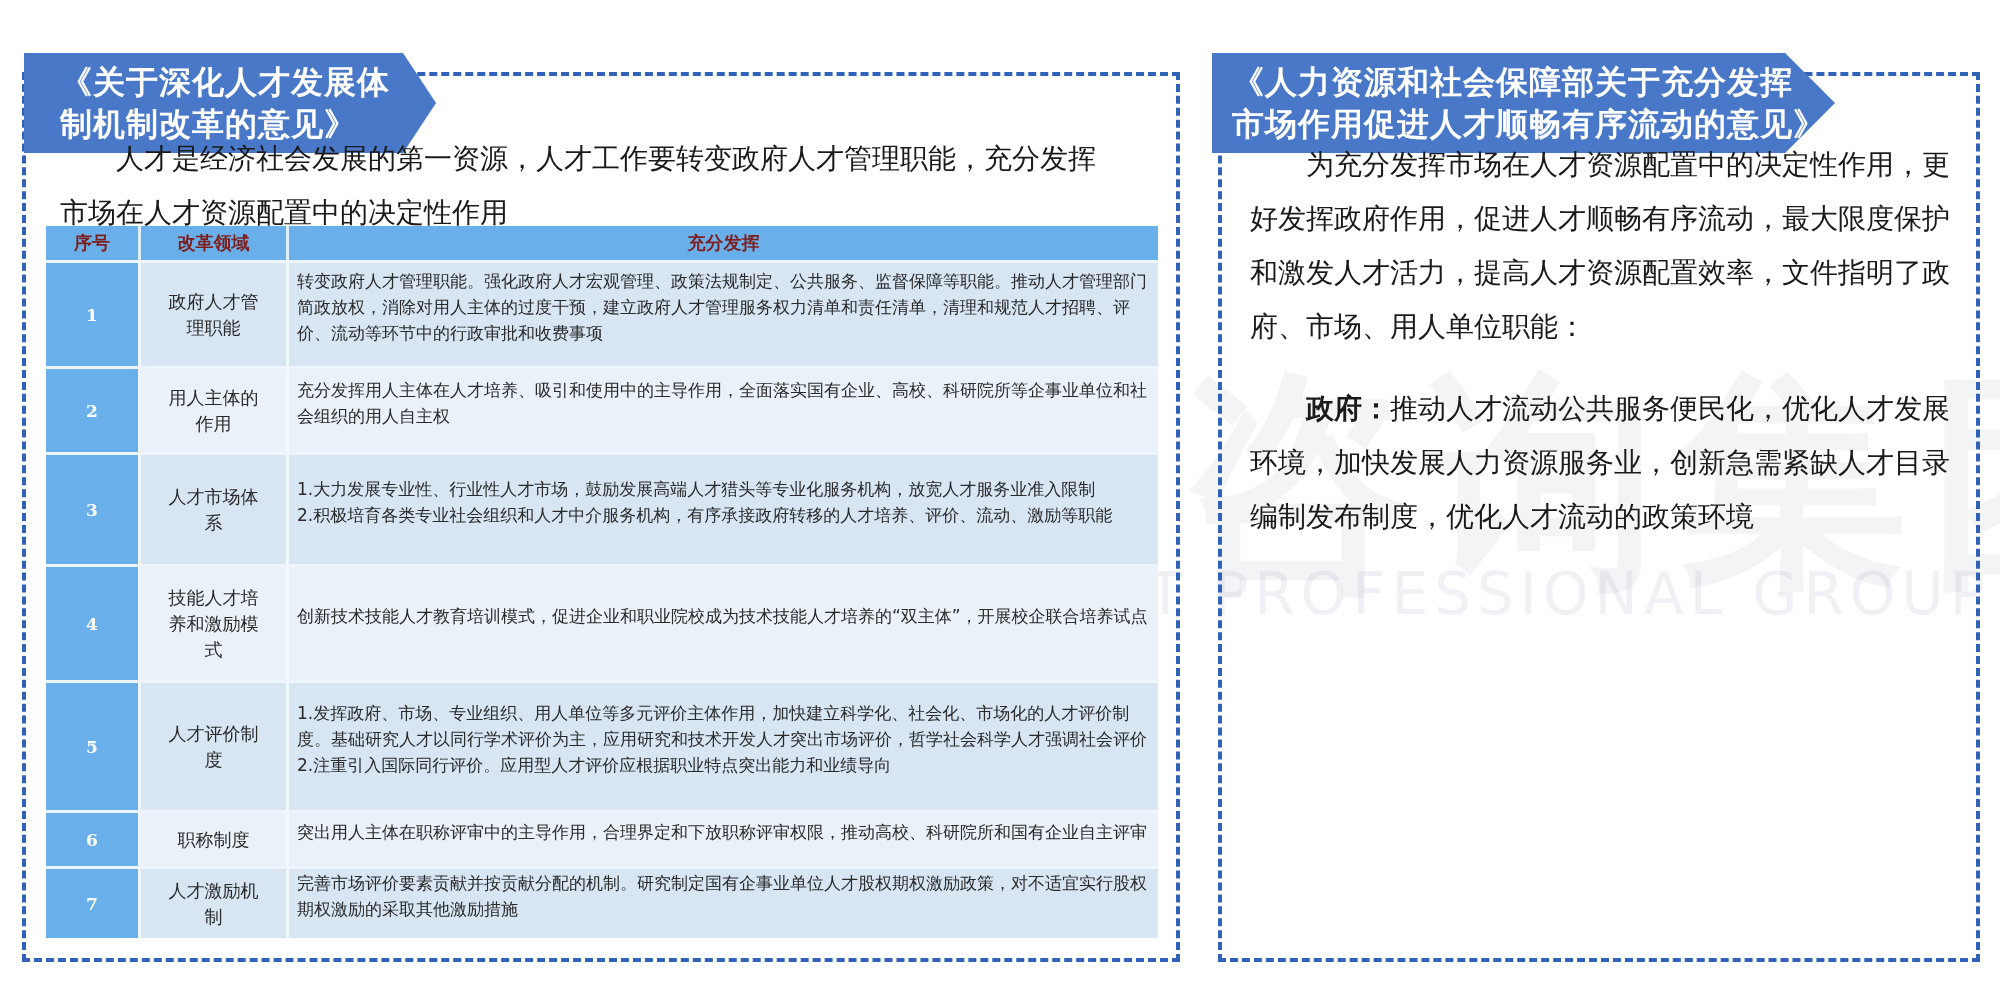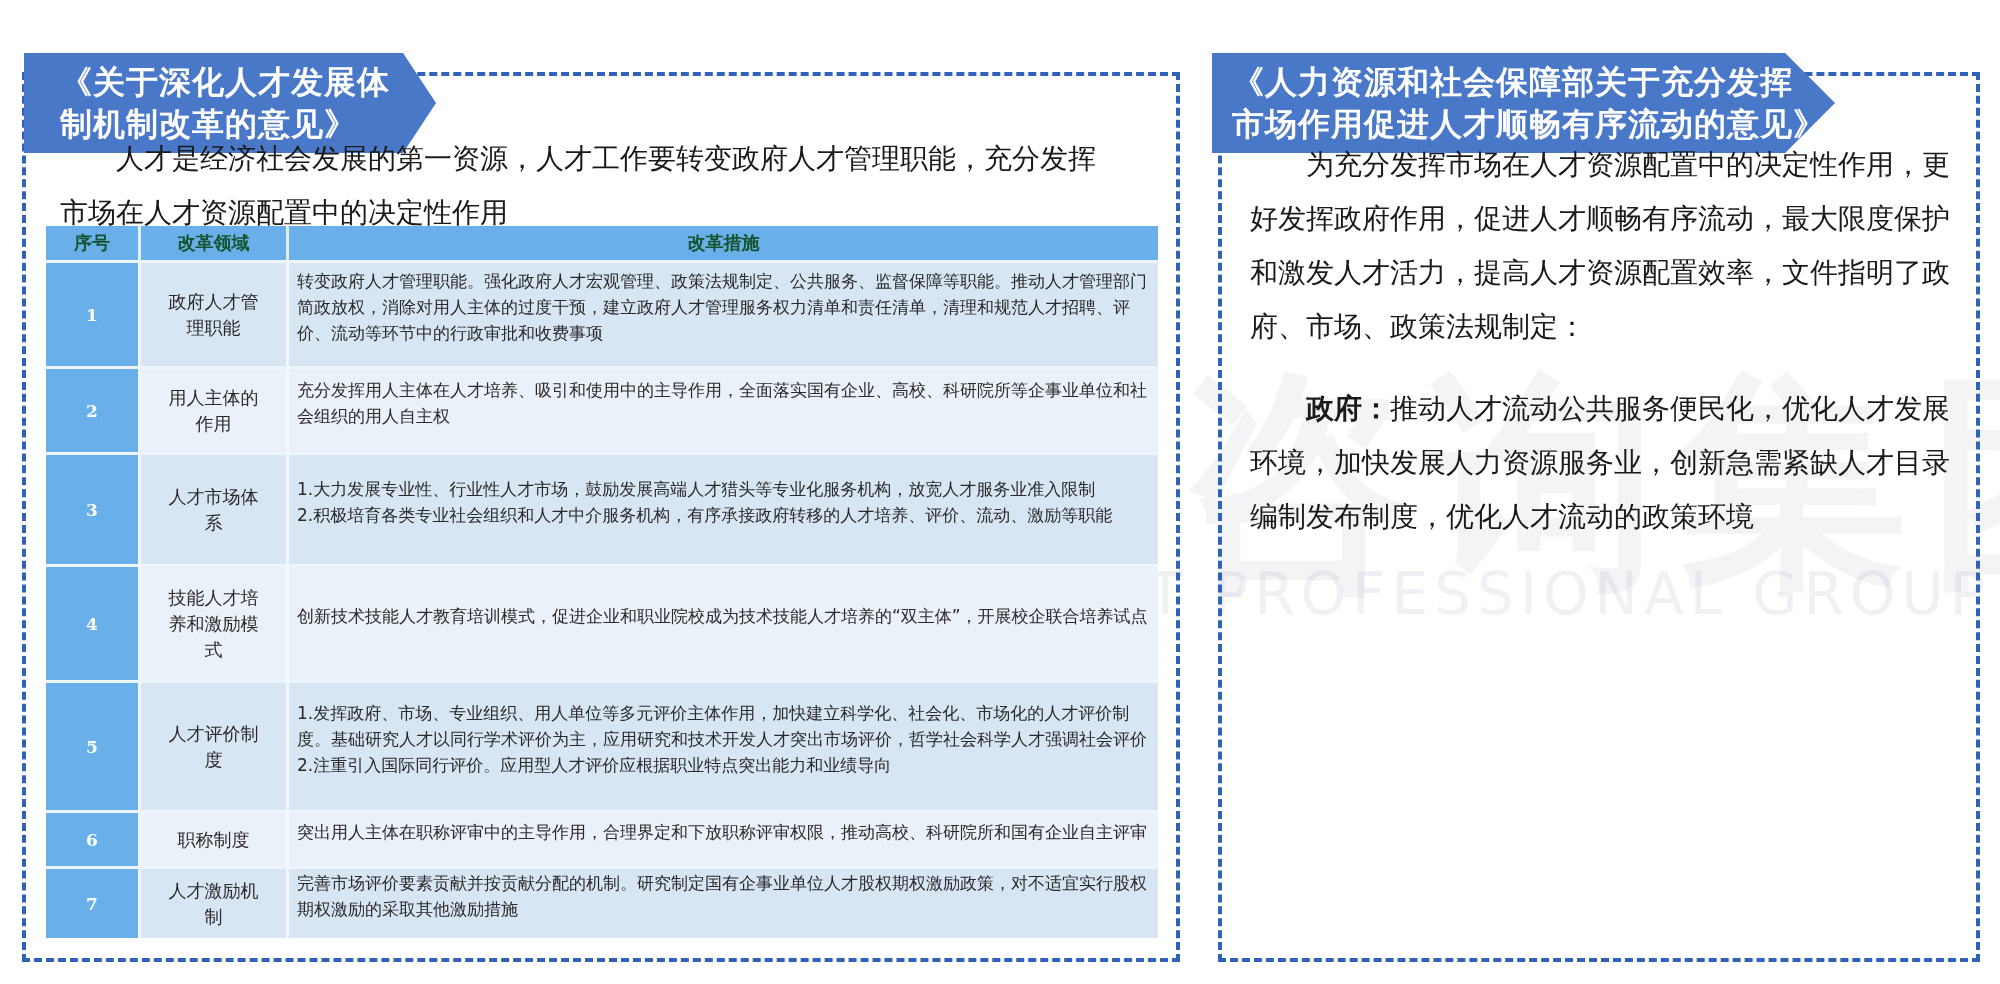--- a/index.html
+++ b/index.html
@@ -21,21 +21,21 @@
   .banner-left  { left: 24px;   top: 24px; width: 412px; height: 100px; padding-left: 36px; }
   .banner-right { left: 1212px; top: 24px; width: 623px; height: 100px; padding-left: 20px; }
   .banner-text { font-size: 32px; line-height: 42px; letter-spacing: 1px; white-space: pre-line; }
 
   
   .intro-left { position: absolute; left: 60px; top: 132px; width: 1120px; font-size: 28px; line-height: 54px; }
   .intro-left .l1 { display:block; padding-left: 56px; }
 
   
   .table { position: absolute; left: 46px; top: 226px; width: 1112px; border-collapse: separate; border-spacing: 0; }
-  .table th { background: #69b0ea; color: #14532d; font-size: 18px; font-weight: bold; height: 34px; text-align: center; border-right: 3px solid #dfeefb; margin-top: 8px; }
+  .table th { background: #69b0ea; color: #7f1d1d; font-size: 18px; font-weight: bold; height: 34px; text-align: center; border-right: 3px solid #dfeefb; margin-top: 8px; }
   .table th:last-child { border-right: none; }
   .table td { font-size: 17px; line-height: 26px; color: #2a2a2a; border-top: 3px solid #eef5fc; }
   .table td.num { background: #69b0ea; color: #ffffff; text-align: center; font-family: "DejaVu Serif", serif; font-weight: bold; width: 95px; border-right: 3px solid #eef5fc; }
   .table td.area { text-align: center; width: 148px; font-size: 18px; border-right: 3px solid #f3f8fd; padding: 0 23px; }
   .table td.measure { padding: 0 10px 16px 8px; white-space: pre-line; }
   .table tr:nth-child(odd) td.area, .table tr:nth-child(odd) td.measure { background: #d8e6f4; }
   .table tr:nth-child(even) td.area, .table tr:nth-child(even) td.measure { background: #eaf1f9; }
 
   
   .watermark { position:absolute; left:140px; top:330px; width:1600px; height:300px; pointer-events:none; }
@@ -65,21 +65,21 @@
 <div class="intro-left">
   <span class="l1">人才是经济社会发展的第一资源，人才工作要转变政府人才管理职能，充分发挥</span>
   <span>市场在人才资源配置中的决定性作用</span>
 </div>
 
 <table class="table">
   <thead>
     <tr>
       <th>序号</th>
       <th>改革领域</th>
-      <th>改革措施</th>
+      <th>充分发挥</th>
     </tr>
   </thead>
   <tbody>
     <tr style="height:106px">
       <td class="num">1</td>
       <td class="area">政府人才管理职能</td>
       <td class="measure">转变政府人才管理职能。强化政府人才宏观管理、政策法规制定、公共服务、监督保障等职能。推动人才管理部门简政放权，消除对用人主体的过度干预，建立政府人才管理服务权力清单和责任清单，清理和规范人才招聘、评价、流动等环节中的行政审批和收费事项</td>
     </tr>
     <tr style="height:86px">
       <td class="num">2</td>
@@ -116,18 +116,18 @@
   </tbody>
 </table>
 
 <div class="frame frame-right"></div>
 <div class="banner banner-right">
   <div class="banner-text">《人力资源和社会保障部关于充分发挥
 市场作用促进人才顺畅有序流动的意见》</div>
 </div>
 
 <div class="right-body">
-  <p>为充分发挥市场在人才资源配置中的决定性作用，更好发挥政府作用，促进人才顺畅有序流动，最大限度保护和激发人才活力，提高人才资源配置效率，文件指明了政府、市场、政策法规制定：</p>
+  <p>为充分发挥市场在人才资源配置中的决定性作用，更好发挥政府作用，促进人才顺畅有序流动，最大限度保护和激发人才活力，提高人才资源配置效率，文件指明了政府、市场、用人单位职能：</p>
   <div class="gap"></div>
   <p>
     <b>政府：</b><span>推动人才流动公共服务便民化，优化人才发展环境，加快发展人力资源服务业，创新急需紧缺人才目录编制发布制度，优化人才流动的政策环境</span>
   </p>
 </div>
 
 </body></html>

